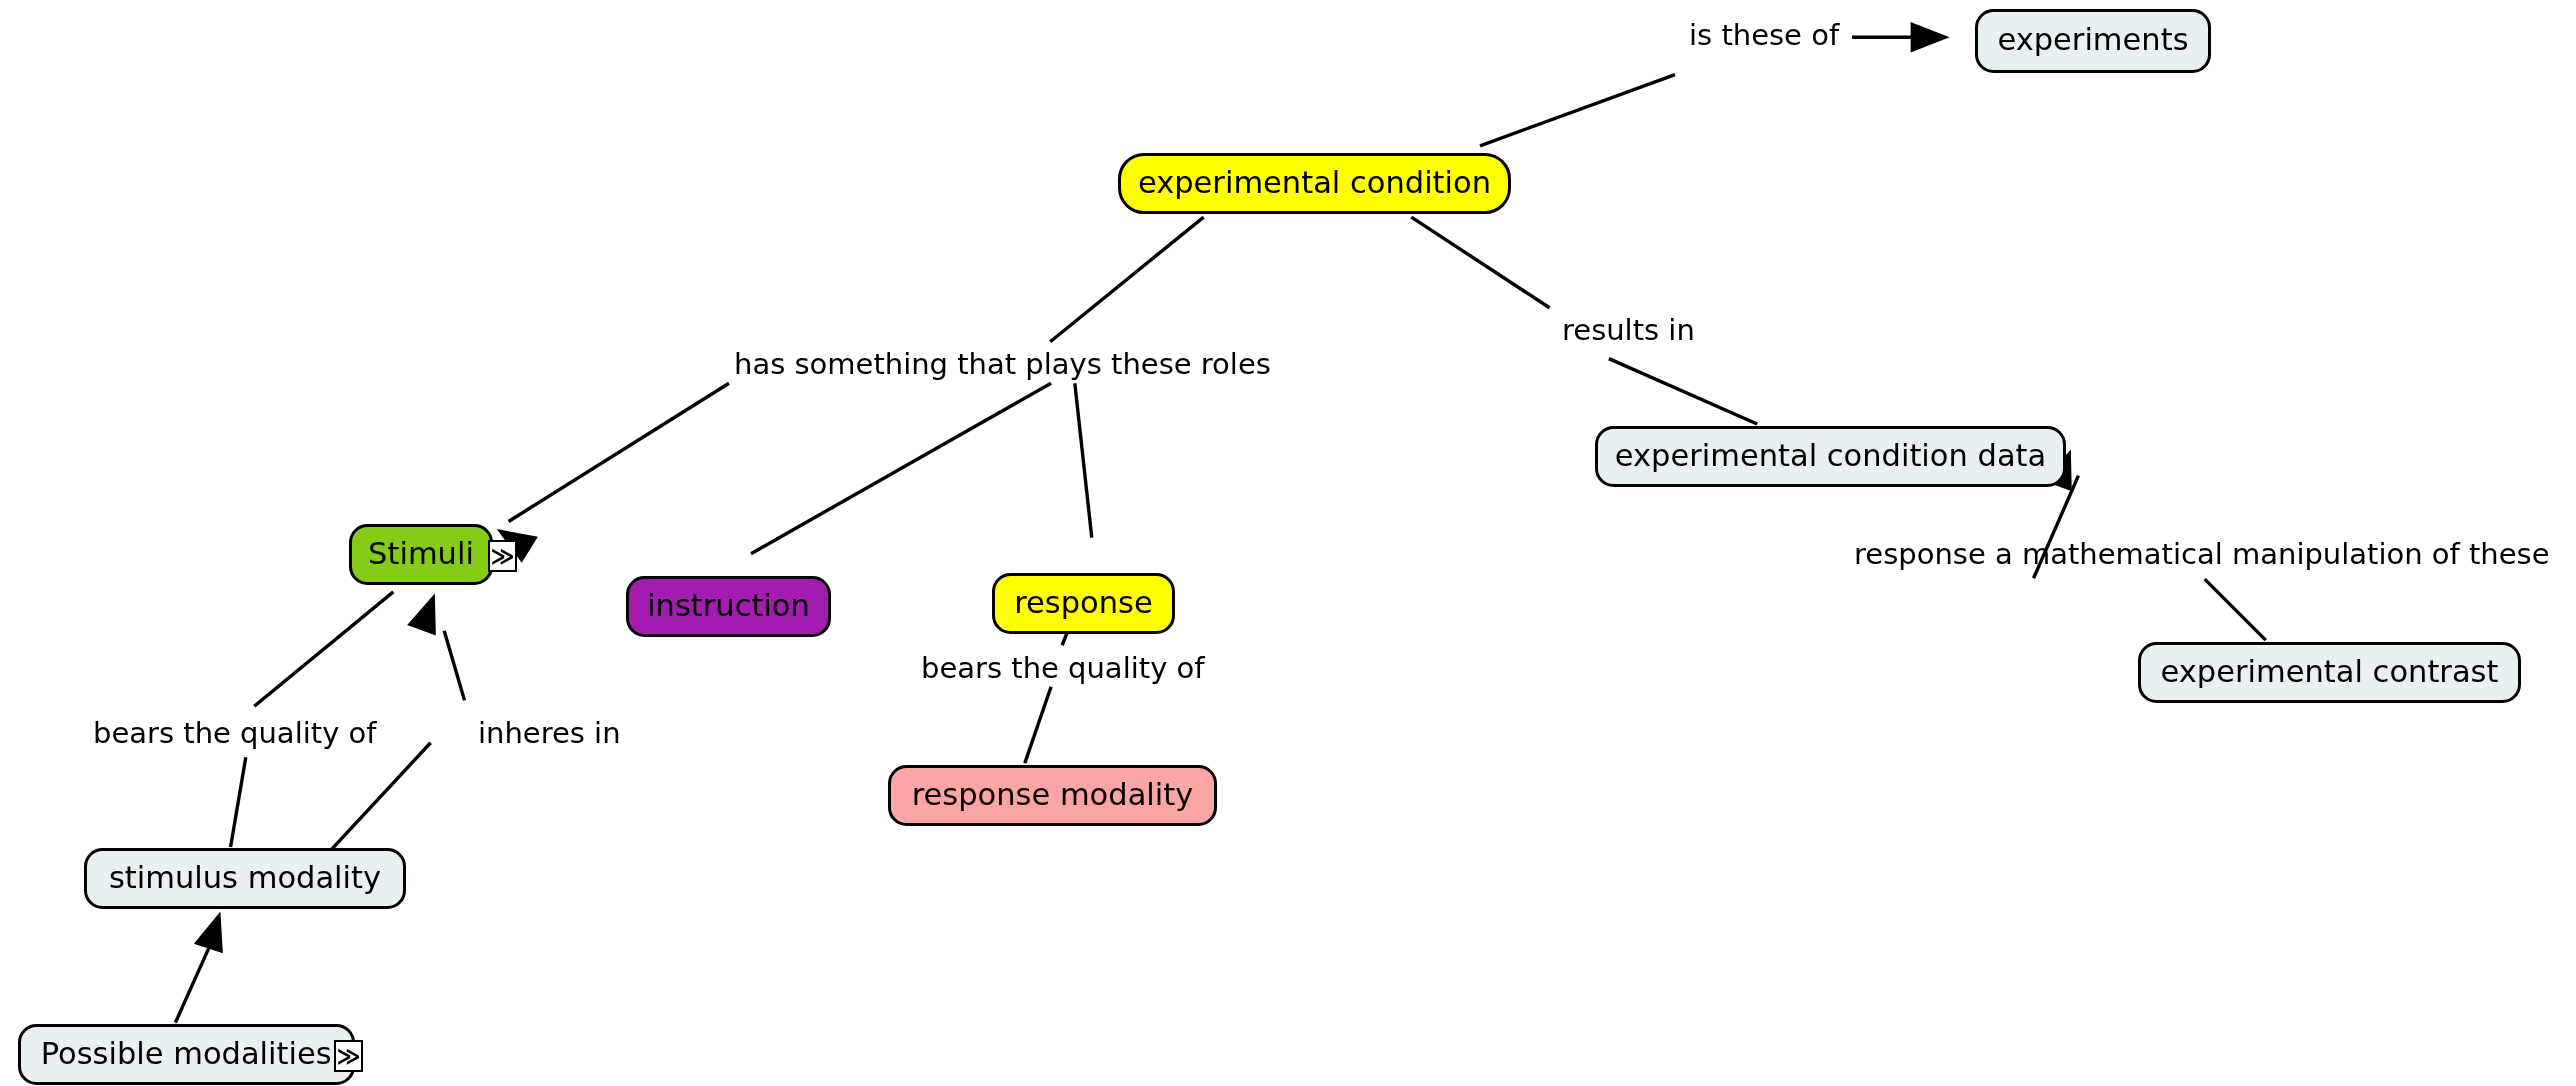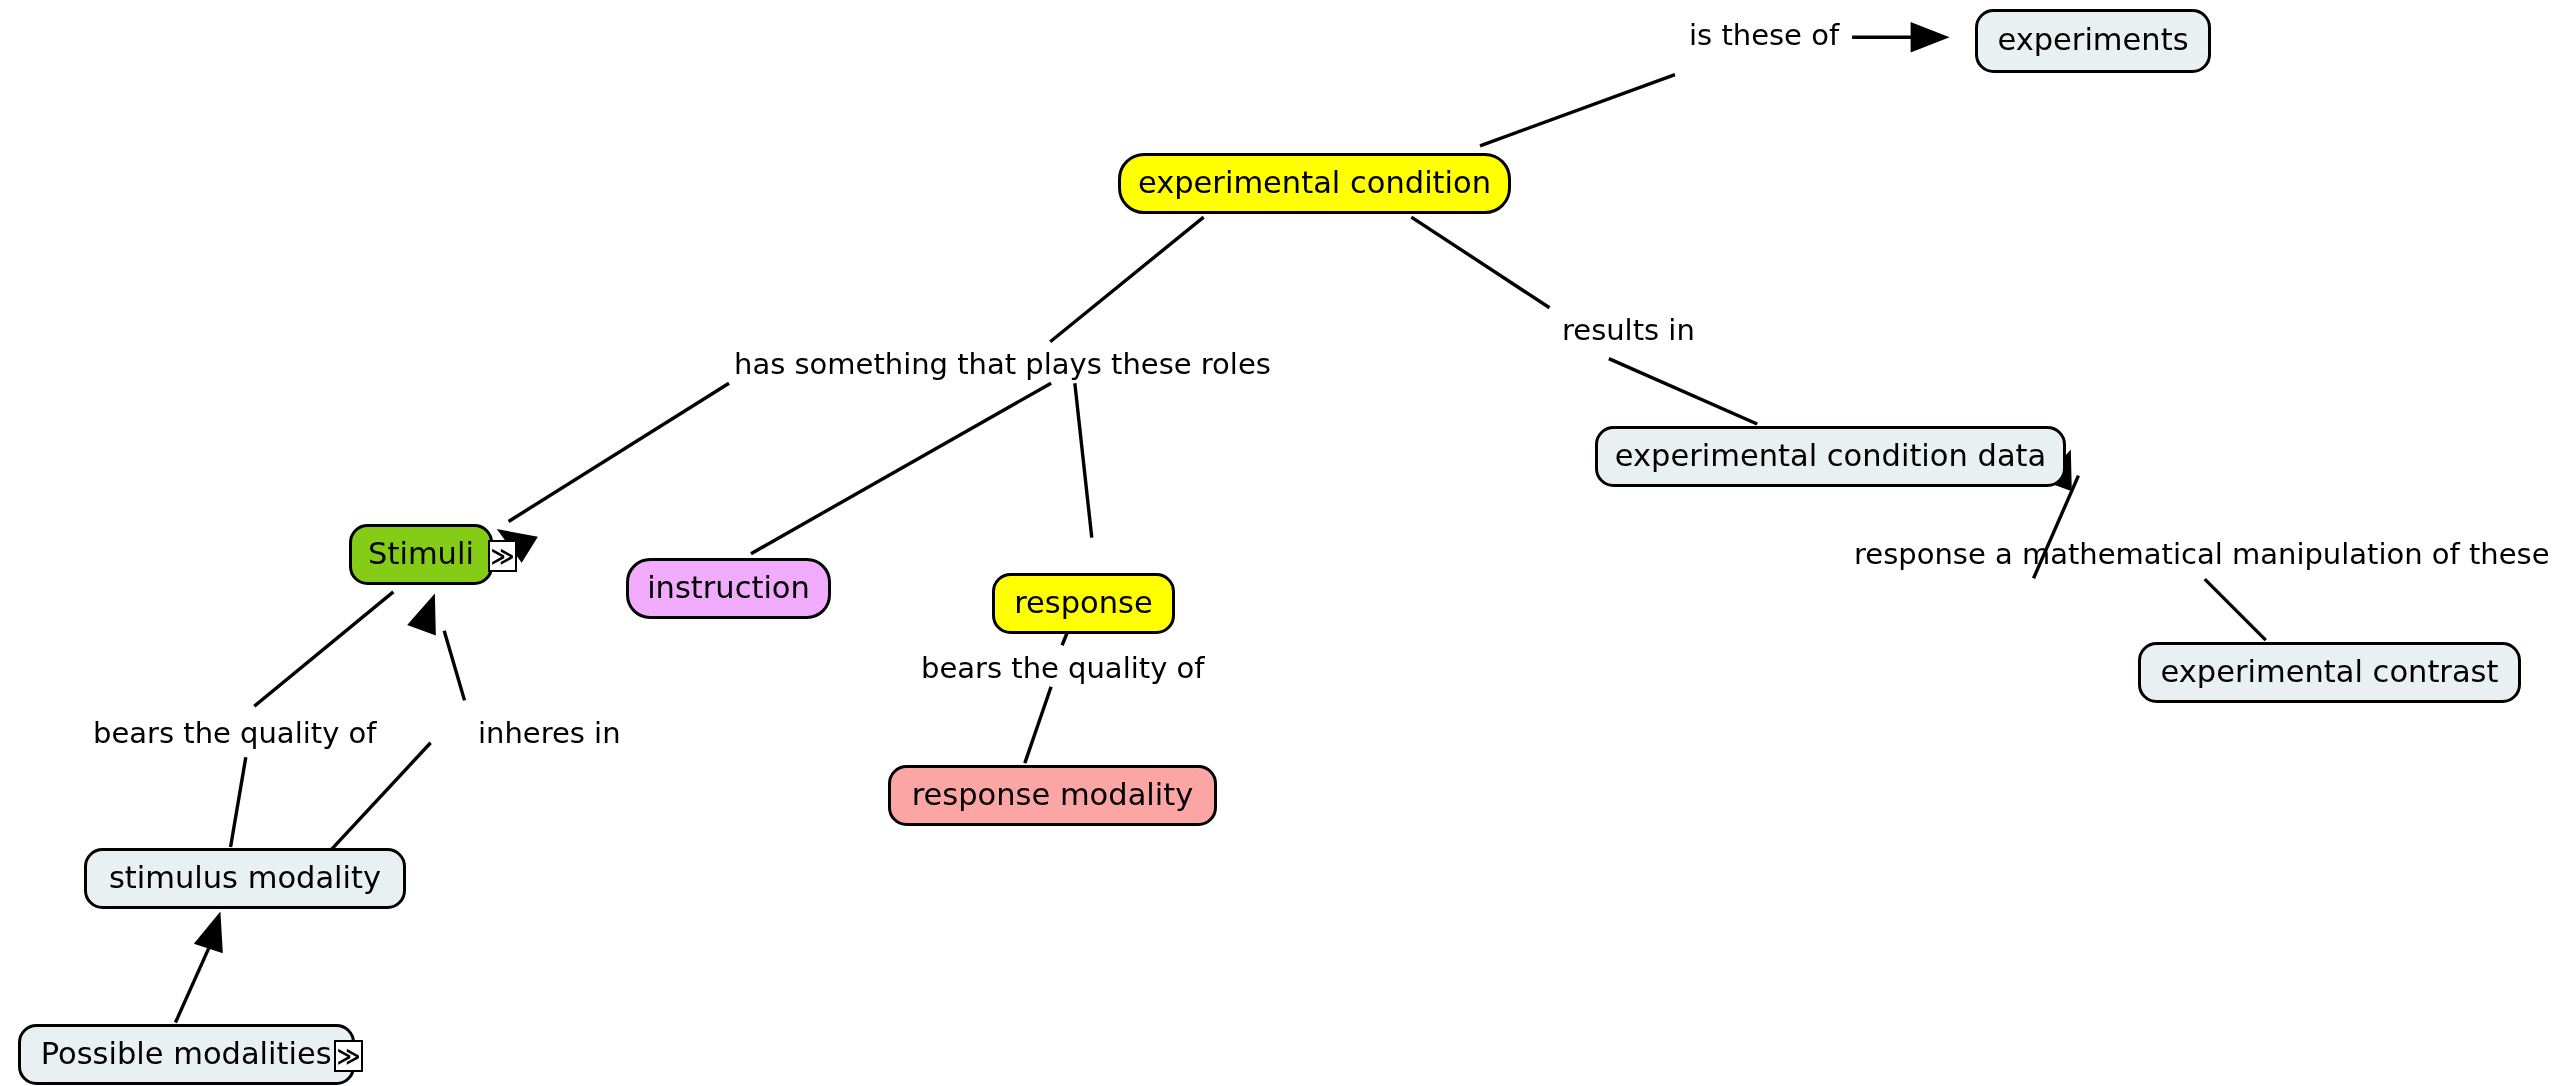--- a/index.html
+++ b/index.html
@@ -121,21 +121,21 @@
       </div>
       <div class="node-box node-concept" style="left: 2122px; top: 642px; width: 383px; height: 61px; background: rgb(233, 240, 242);">
         <span>experimental contrast</span>
       </div>
       <div class="node-box node-role" style="left: 349px; top: 524px; width: 144px; height: 61px; background: #84cc16;">
         <span>Stimuli</span>
       </div>
       <div class="submap-icon" style="left: 488px; top: 540px;">
         <span>≫</span>
       </div>
-      <div class="node-box node-role" style="left: 626px; top: 558px; width: 205px; height: 61px; background: #f0abfc; border-radius: 24px;">
+      <div class="node-box node-role" style="left: 626px; top: 576px; width: 205px; height: 61px; background: #a21caf;">
         <span>instruction</span>
       </div>
       <div class="node-box node-role" style="left: 992px; top: 541px; width: 183px; height: 61px; background: rgb(255, 255, 0); margin-top: 32px;">
         <span>response</span>
       </div>
       <div class="node-box node-concept" style="left: 872px; top: 765px; width: 329px; height: 61px; background: #fca5a5;">
         <span>response modality</span>
       </div>
       <div class="node-box node-concept" style="left: 68px; top: 848px; width: 322px; height: 61px; background: rgb(233, 240, 242);">
         <span>stimulus modality</span>

